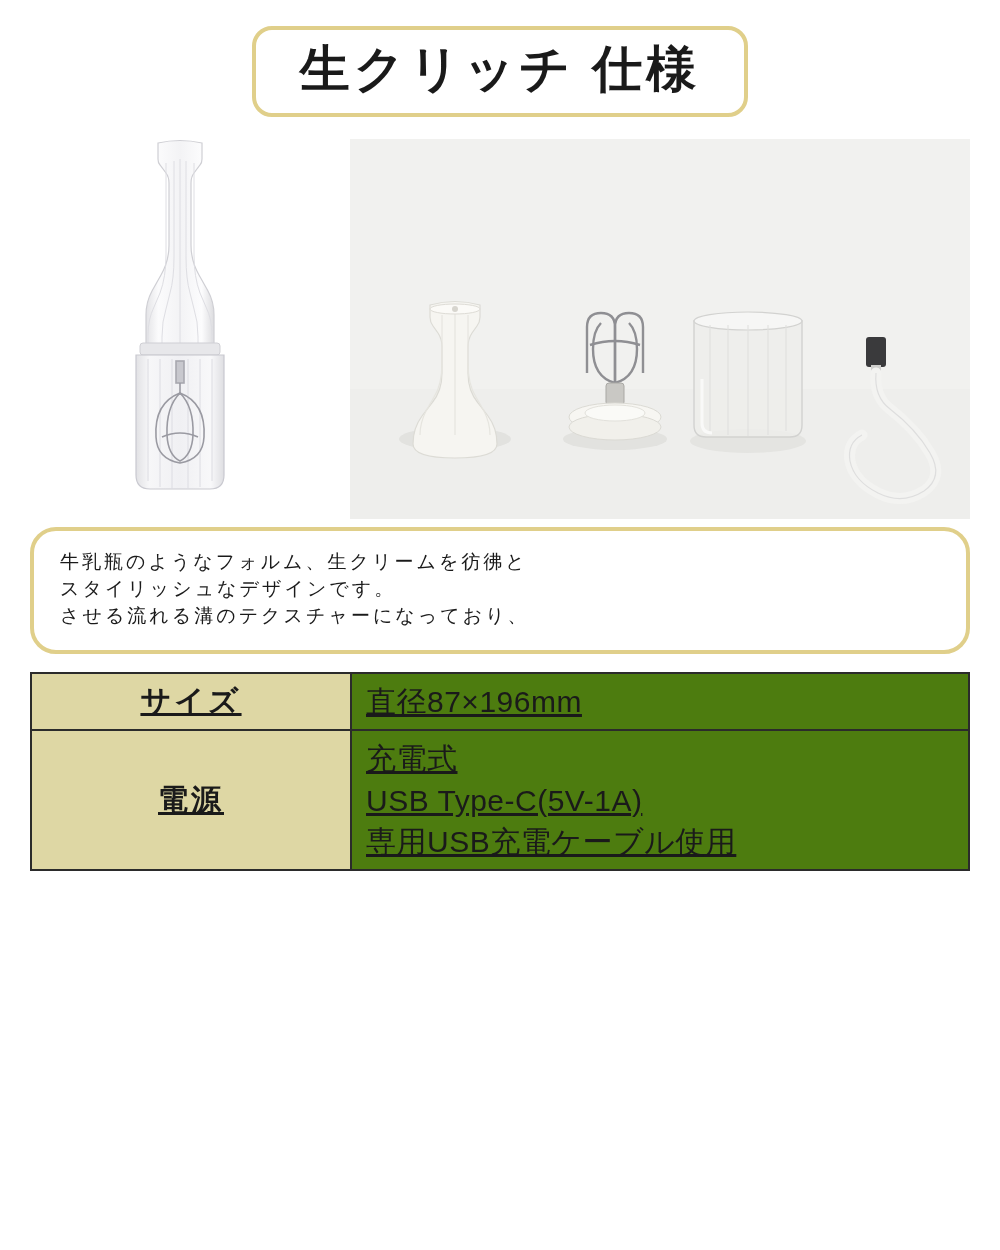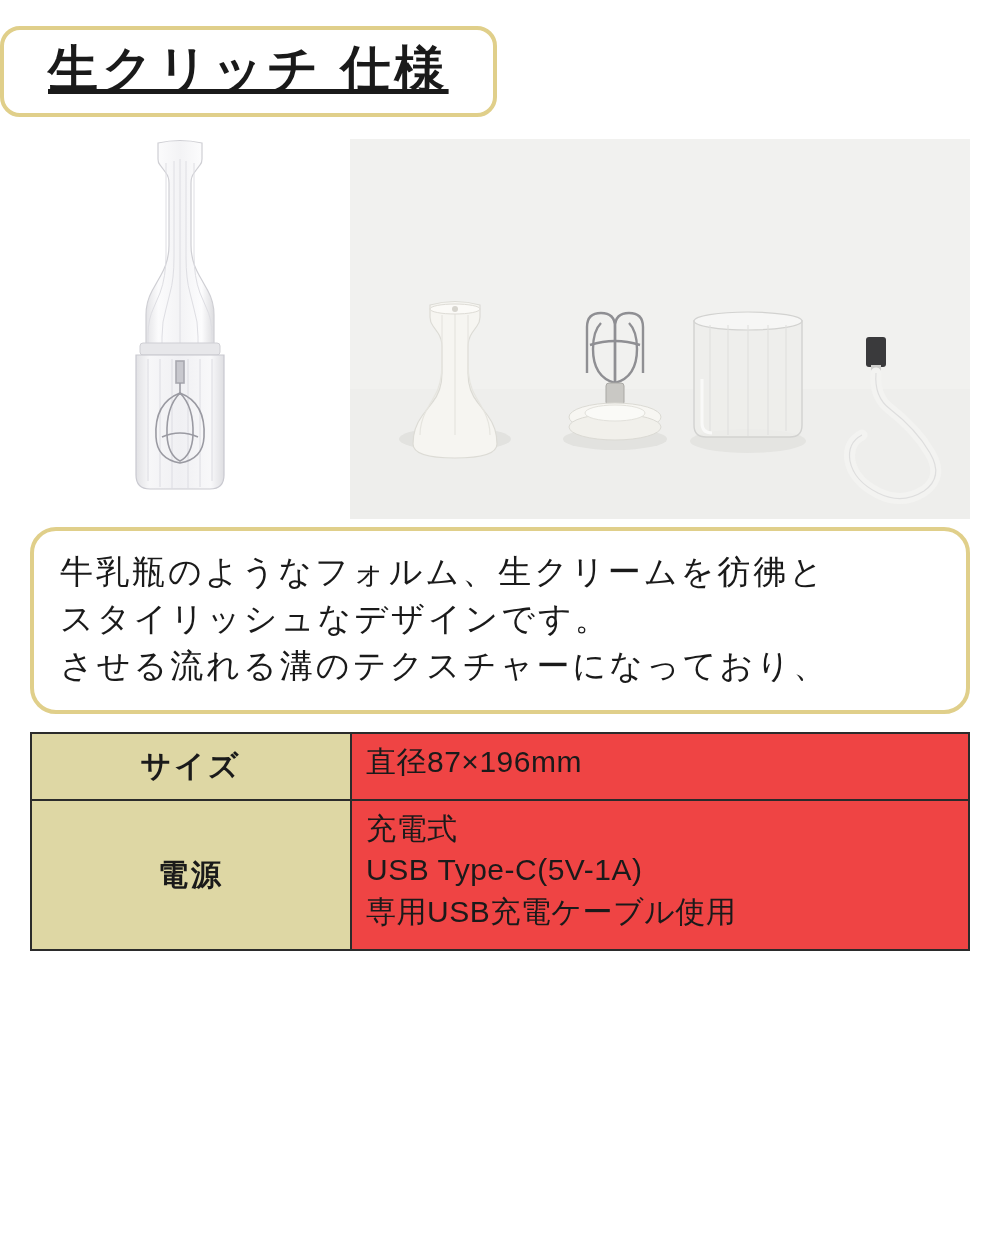--- a/index.html
+++ b/index.html
@@ -12,24 +12,23 @@
     height: 1250px;
     font-family: "Liberation Sans", "DejaVu Sans", sans-serif;
     color: #1a1a1a;
     position: relative;
     overflow: hidden;
   }
 
   
   .title-wrap {
     display: flex;
-    justify-content: flex-start;
+    justify-content: center;
     align-items: center;
     padding-top: 26px;
-    text-decoration: underline;
   }
   .title-box {
     border: 4px solid #e0cf8a;
     border-radius: 20px;
     padding: 12px 44px 16px 44px;
     background: #ffffff;
   }
   .title-text {
     font-size: 50px;
     font-weight: bold;
@@ -74,52 +73,53 @@
   .desc-wrap {
     padding: 10px 30px 0 30px;
   }
   .desc-box {
     border: 4px solid #e0cf8a;
     border-radius: 26px;
     padding: 18px 26px 20px 26px;
     background: #ffffff;
   }
   .desc-line {
-    font-size: 33px;
+    font-size: 19px;
     line-height: 1.42;
     letter-spacing: 3.0px;
     white-space: nowrap;
   }
 
   
   .spec-wrap {
     padding: 18px 30px 0 30px;
   }
   table.spec {
     border-collapse: collapse;
     width: 100%;
     table-layout: fixed;
+    text-decoration: underline;
   }
   table.spec td {
     border: 2px solid #2b2b2b;
     vertical-align: middle;
   }
   td.key {
     width: 310px;
     background: #ded7a4;
     text-align: center;
     font-size: 30px;
     font-weight: bold;
     letter-spacing: 3px;
     padding: 7px 4px;
   }
   td.val {
-    background: #ef4444;
+    background: #4d7c0f;
     font-size: 30px;
-    padding: 7px 6px 17px 14px;
+    padding: 7px 6px 7px 14px;
     letter-spacing: 0.5px;
     line-height: 1.38;
     margin-top: 36px;
   }
   td.val .vline { display: block; }
 </style>
 </head>
 <body>
 
 <div class="title-wrap">

